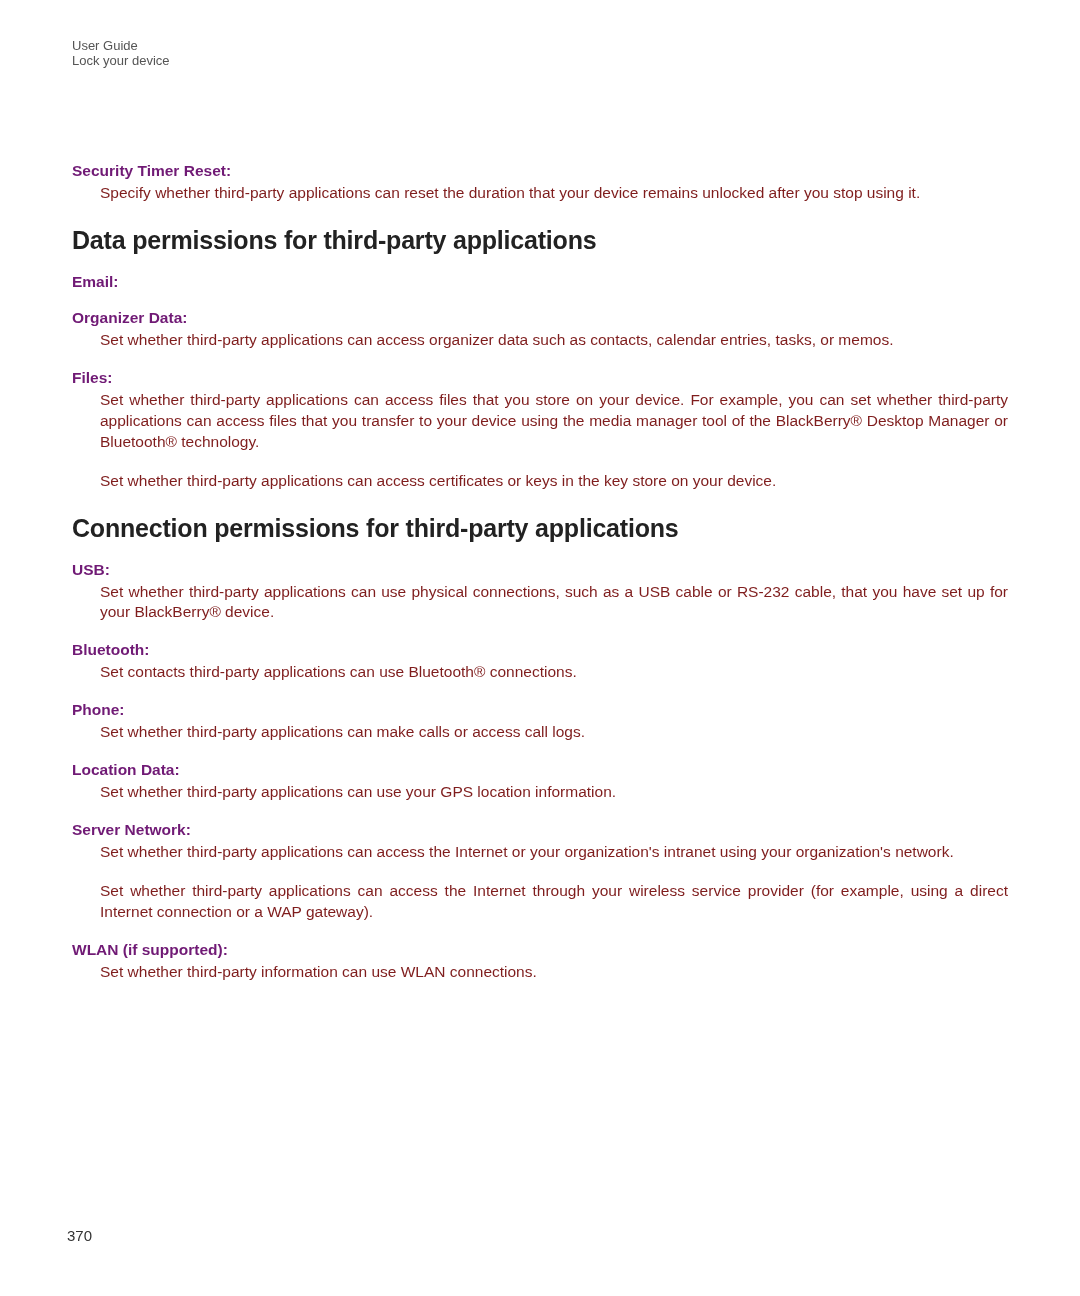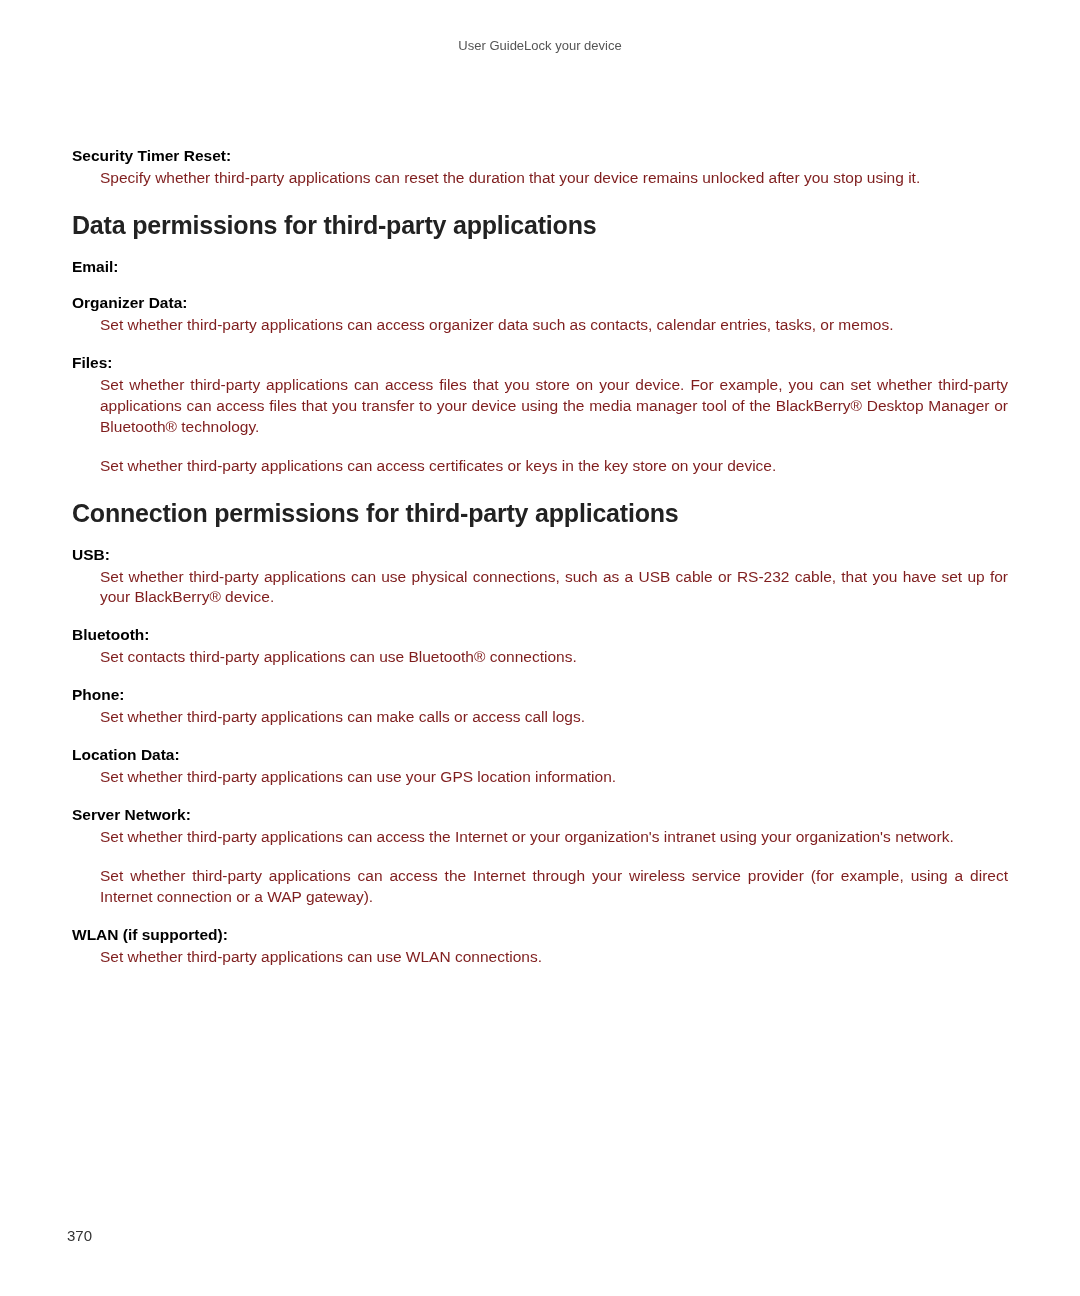--- a/index.html
+++ b/index.html
@@ -11,32 +11,33 @@
       font-family: "Segoe UI", "Helvetica Neue", Arial, sans-serif;
       background: #ffffff;
       color: #2a2a2a;
       width: 1080px;
       height: 1296px;
       position: relative;
       padding: 38px 72px 0 72px;
     }
     .header-row {
       display: flex;
-      justify-content: center;
+      justify-content: space-between;
       font-size: 13px;
       color: #555;
       margin-bottom: 94px;
+      flex-direction: column;
     }
     .block {
       margin-bottom: 18px;
     }
     .term {
       font-weight: 600;
       font-size: 15.5px;
-      color: #000000;
+      color: #701a75;
       margin-bottom: 3px;
     }
     .desc {
       font-size: 15.5px;
       color: #7f1d1d;
       line-height: 1.35;
       margin-left: 28px;
       text-align: justify;
     }
     .section-heading {
@@ -114,16 +115,16 @@
   <div class="term">Server Network:</div>
   <div class="desc">Set whether third-party applications can access the Internet or your organization's intranet using your organization's network.</div>
 </div>
 
 <div class="block">
   <div class="desc">Set whether third-party applications can access the Internet through your wireless service provider (for example, using a direct Internet connection or a WAP gateway).</div>
 </div>
 
 <div class="block">
   <div class="term">WLAN (if supported):</div>
-  <div class="desc">Set whether third-party applications can use WLAN connections.</div>
+  <div class="desc">Set whether third-party information can use WLAN connections.</div>
 </div>
 
 <div class="page-number">370</div>
 
 </body></html>

